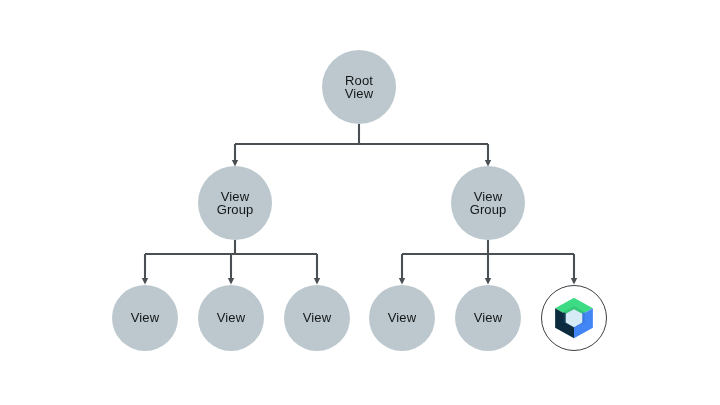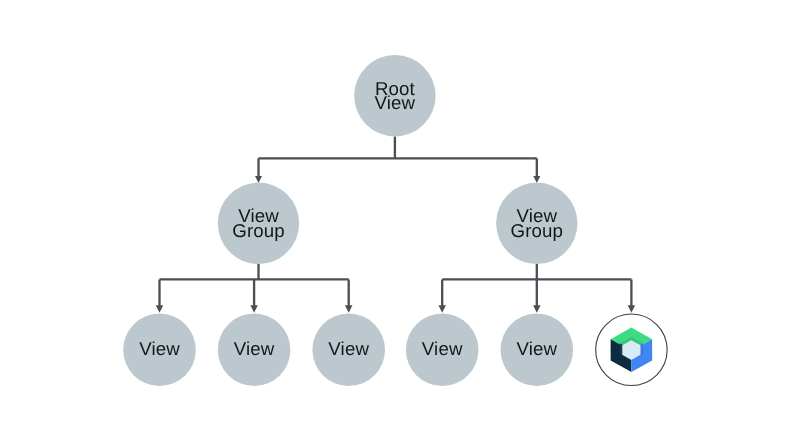--- a/index.html
+++ b/index.html
@@ -35,21 +35,21 @@
     text-align: center;
   }
   .node-fill {
     background: #bcc8ce;
   }
   .node-outline {
     background: #ffffff;
     border: 1.4px solid #3c4043;
   }
   .node-label {
-    font-size: 17px;
+    font-size: 13px;
     line-height: 13.5px;
     color: #141718;
     letter-spacing: 0.1px;
     white-space: pre-line;
     user-select: none;
   }
   .logo-wrap {
     width: 46px;
     height: 46px;
     display: block;

